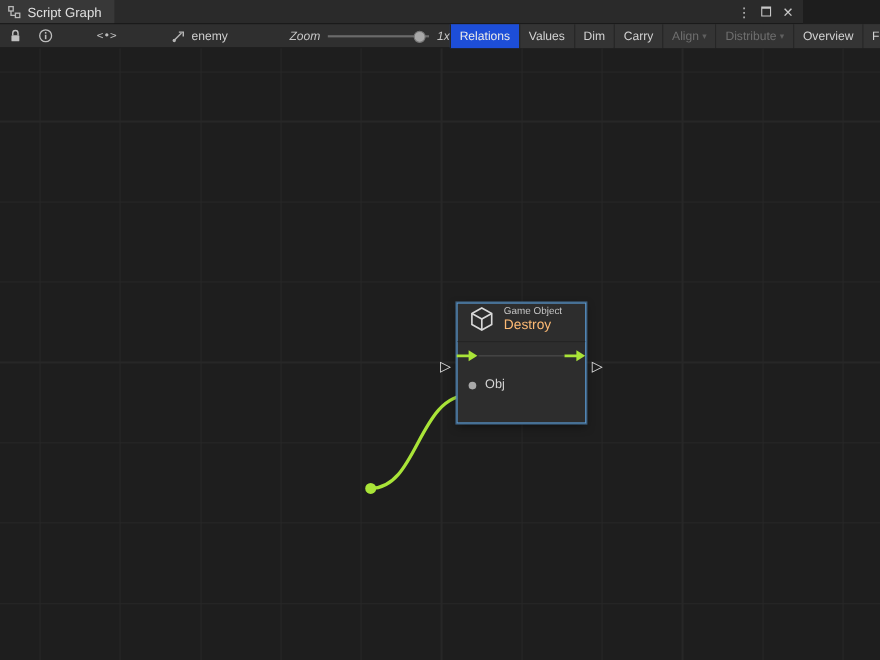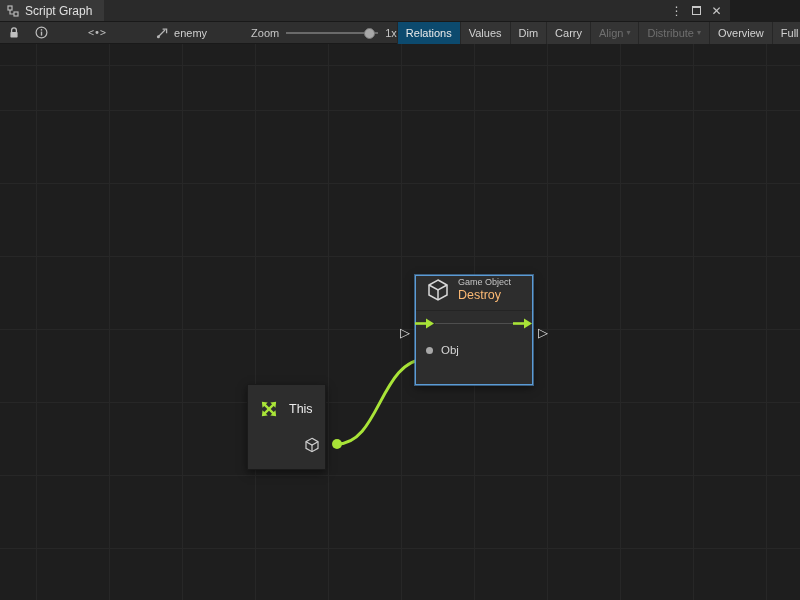--- a/index.html
+++ b/index.html
@@ -25,21 +25,21 @@
   .icon-btn { height:22px; display:flex; align-items:center; justify-content:center; padding:0 4px; }
   .crumb { display:flex; align-items:flex-end; gap:5px; color:#cfcfcf; }
   .zoom-group { display:flex; align-items:center; gap:7px; color:#c6c6c6; }
   .slider { position:relative; width:92px; height:12px; }
   .slider-track { position:absolute; left:0; right:0; top:5px; height:2px; background:#6a6a6a; }
   .slider-knob { position:absolute; top:1px; left:78px; width:11px; height:11px;
                  border-radius:50%; background:#a8a8a8; border:1px solid #777; }
   .tb-buttons { margin-left:auto; display:flex; height:22px; }
   .tbtn { height:22px; display:flex; align-items:center; gap:3px; padding:0 8px;
           border-left:1px solid #262626; background:#343434; color:#d2d2d2; white-space:nowrap; }
-  .tbtn.active { background:#0c4a6e; color:#eaeaea; }
+  .tbtn.active { background:#1d4ed8; color:#eaeaea; }
   .tbtn.disabled { color:#6f6f6f; }
   .caret { font-size:8px; color:#8a8a8a; }
   .tbtn.disabled .caret { color:#5f5f5f; }
   .code-glyph { font-family:"DejaVu Sans Mono", monospace; font-size:10px; color:#bdbdbd; }
 
   
   .canvas { position:absolute; left:0; top:44px; width:800px; height:556px;
             background-color:#1e1e1e;
             background-image:
               repeating-linear-gradient(90deg,#272727 0,#272727 1px,transparent 1px,transparent 73px),
@@ -113,21 +113,21 @@
 
     <div class="crumb" style="margin-left:46px;">
       <svg width="13" height="13" viewBox="0 0 13 13">
         <path d="M2 11 L9 4" stroke="#b5b5b5" stroke-width="1.3" fill="none"></path>
         <path d="M6.6 3.2 L10.6 3.2 L10.6 7.2" stroke="#b5b5b5" stroke-width="1.3" fill="none"></path>
         <circle cx="2.4" cy="10.8" r="1.5" fill="#b5b5b5"></circle>
       </svg>
       <span>enemy</span>
     </div>
 
-    <div class="zoom-group" style="margin-left:44px;">
+    <div class="zoom-group" style="margin-left:56px;font-style:italic;">
       <span>Zoom</span>
       <div class="slider">
         <div class="slider-track"></div>
         <div class="slider-knob"></div>
       </div>
       <span>1x</span>
     </div>
 
     <div class="tb-buttons">
       <div class="tbtn active">
@@ -193,32 +193,15 @@
           <polygon points="11,0.5 19,5.5 11,10.5" fill="#a9e438"></polygon>
         </svg>
       </div>
 
       <div class="obj-row">
         <span class="pdot"></span>
         <span>Obj</span>
       </div>
     </div>
 
-    <div class="node" style="left:247px; top:340px; width:79px; height:86px;">
-      <div class="this-top">
-        <svg width="22" height="22" viewBox="0 0 24 24">
-          <g transform="rotate(45 12 12)">
-            <path d="M12 1 L16 6 H13.3 V10.7 H18 V8 L23 12 L18 16 V13.3 H13.3 V18 H16 L12 23 L8 18 H10.7 V13.3 H6 V16 L1 12 L6 8 V10.7 H10.7 V6 H8 Z" fill="#a9e438"></path>
-          </g>
-        </svg>
-        <span>This</span>
-      </div>
-      <div class="this-bottom">
-        <svg width="16" height="16" viewBox="0 0 24 24">
-          <path d="M12 2 L21 7 V17 L12 22 L3 17 V7 Z" fill="none" stroke="#cfcfcf" stroke-width="1.8"></path>
-          <path d="M3 7 L12 12 L21 7" fill="none" stroke="#cfcfcf" stroke-width="1.8"></path>
-          <path d="M12 12 V22" fill="none" stroke="#cfcfcf" stroke-width="1.8"></path>
-        </svg>
-      </div>
-    </div>
 
   </div>
 </div>
 
 </body></html>

